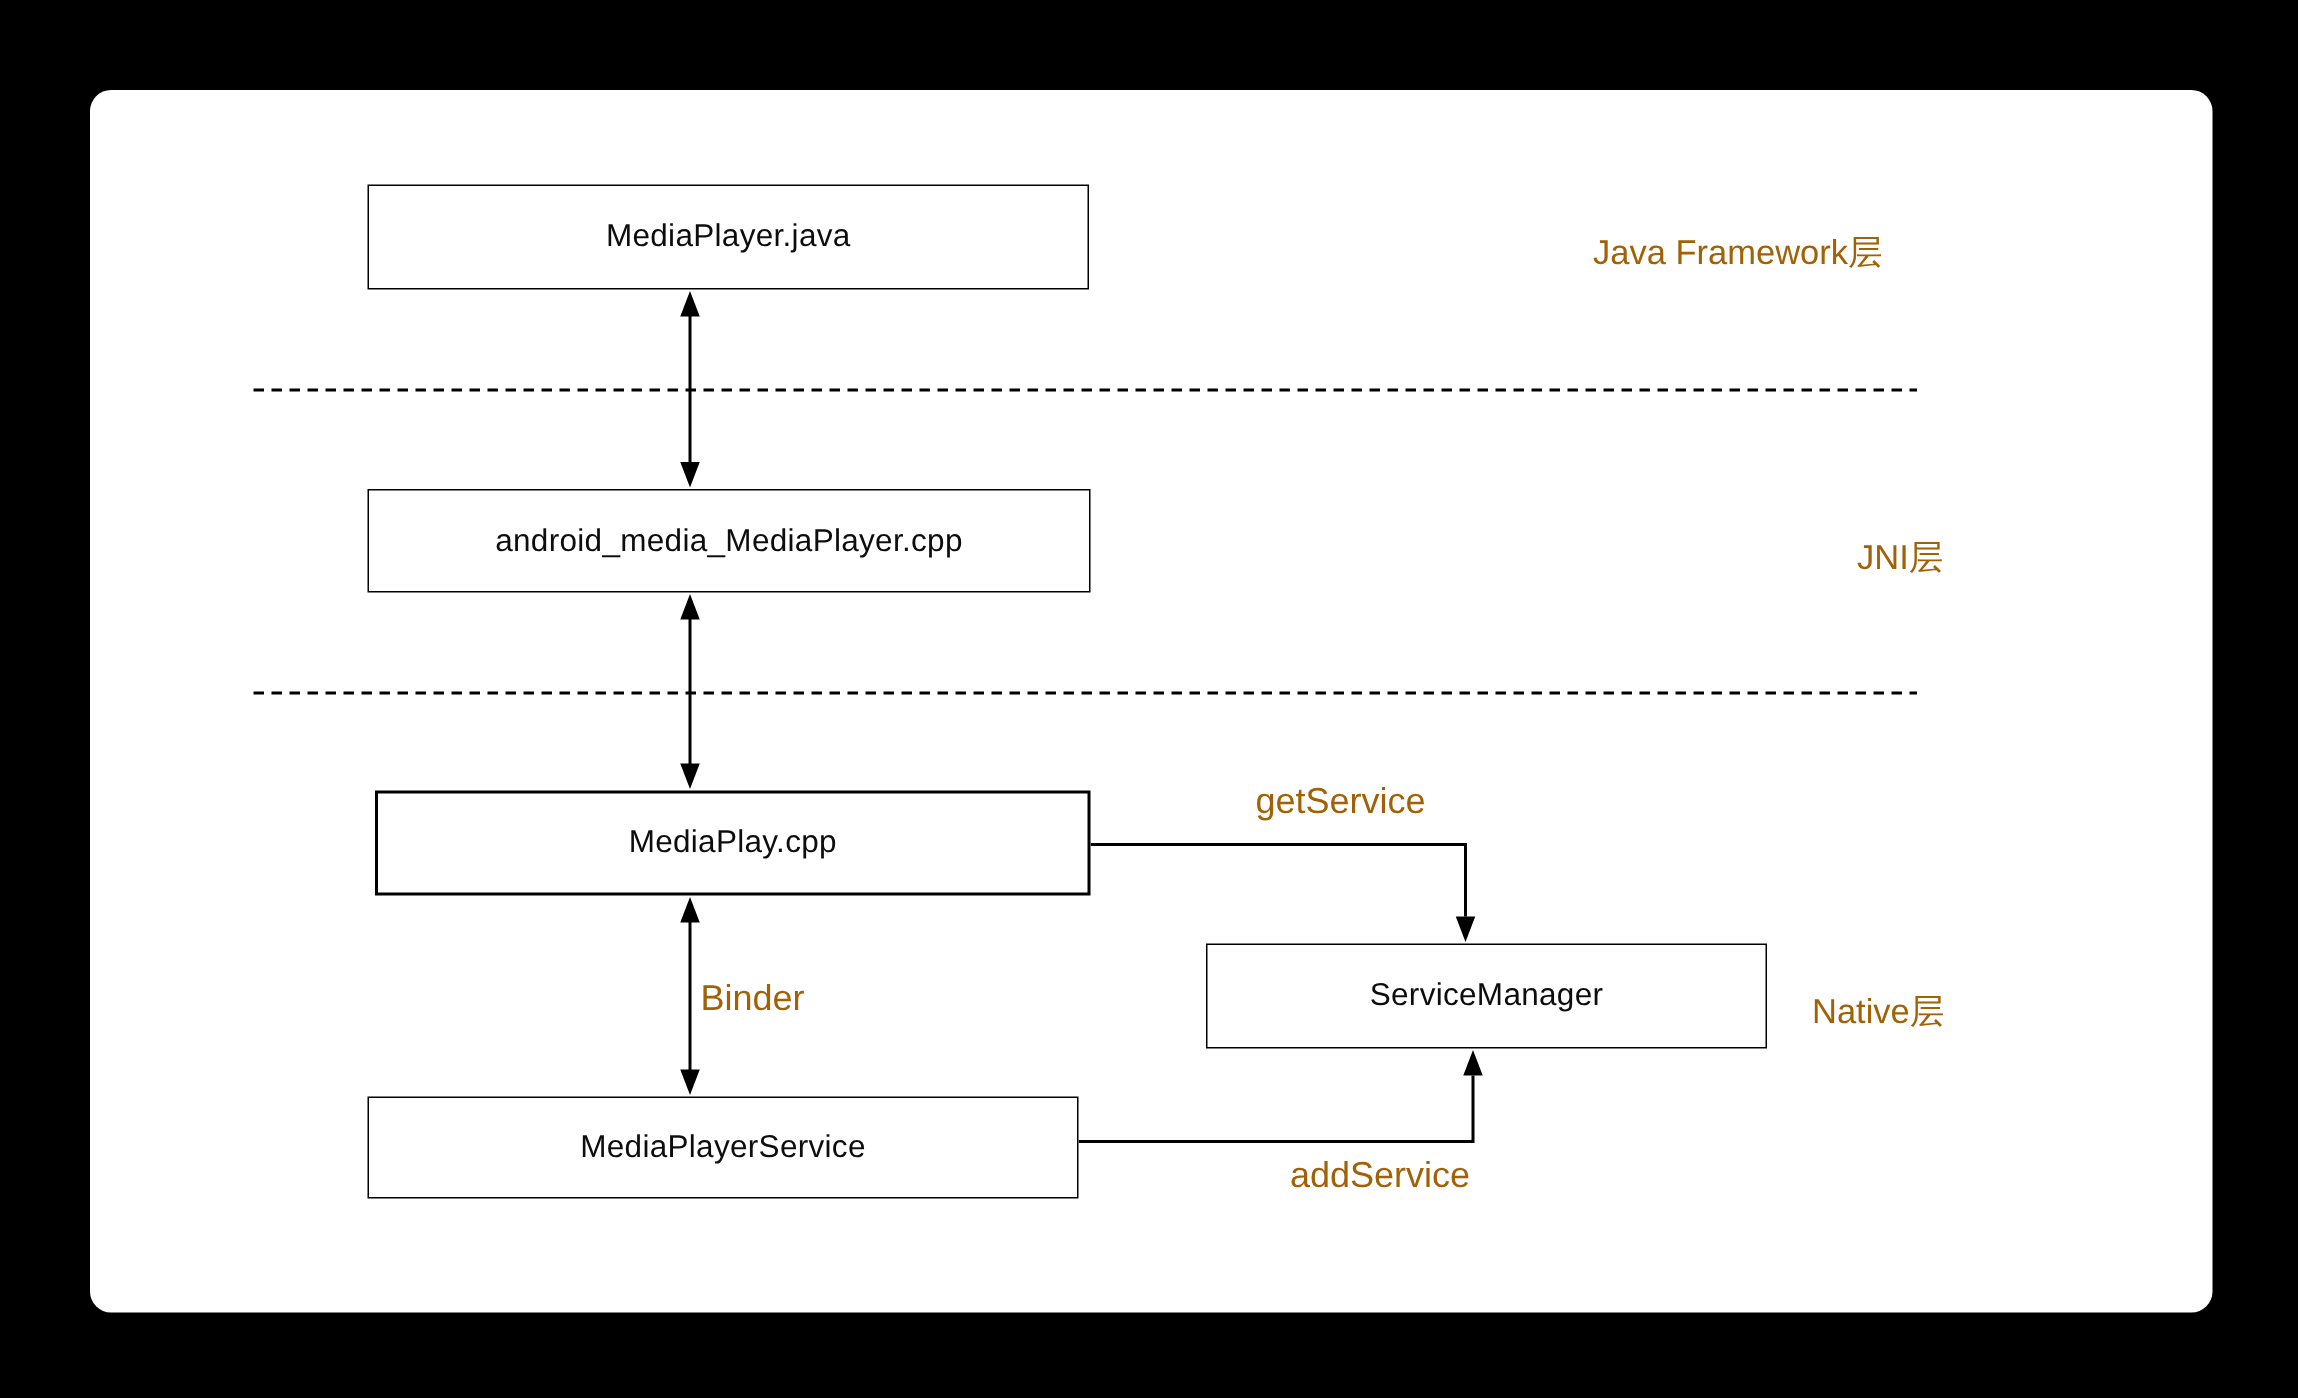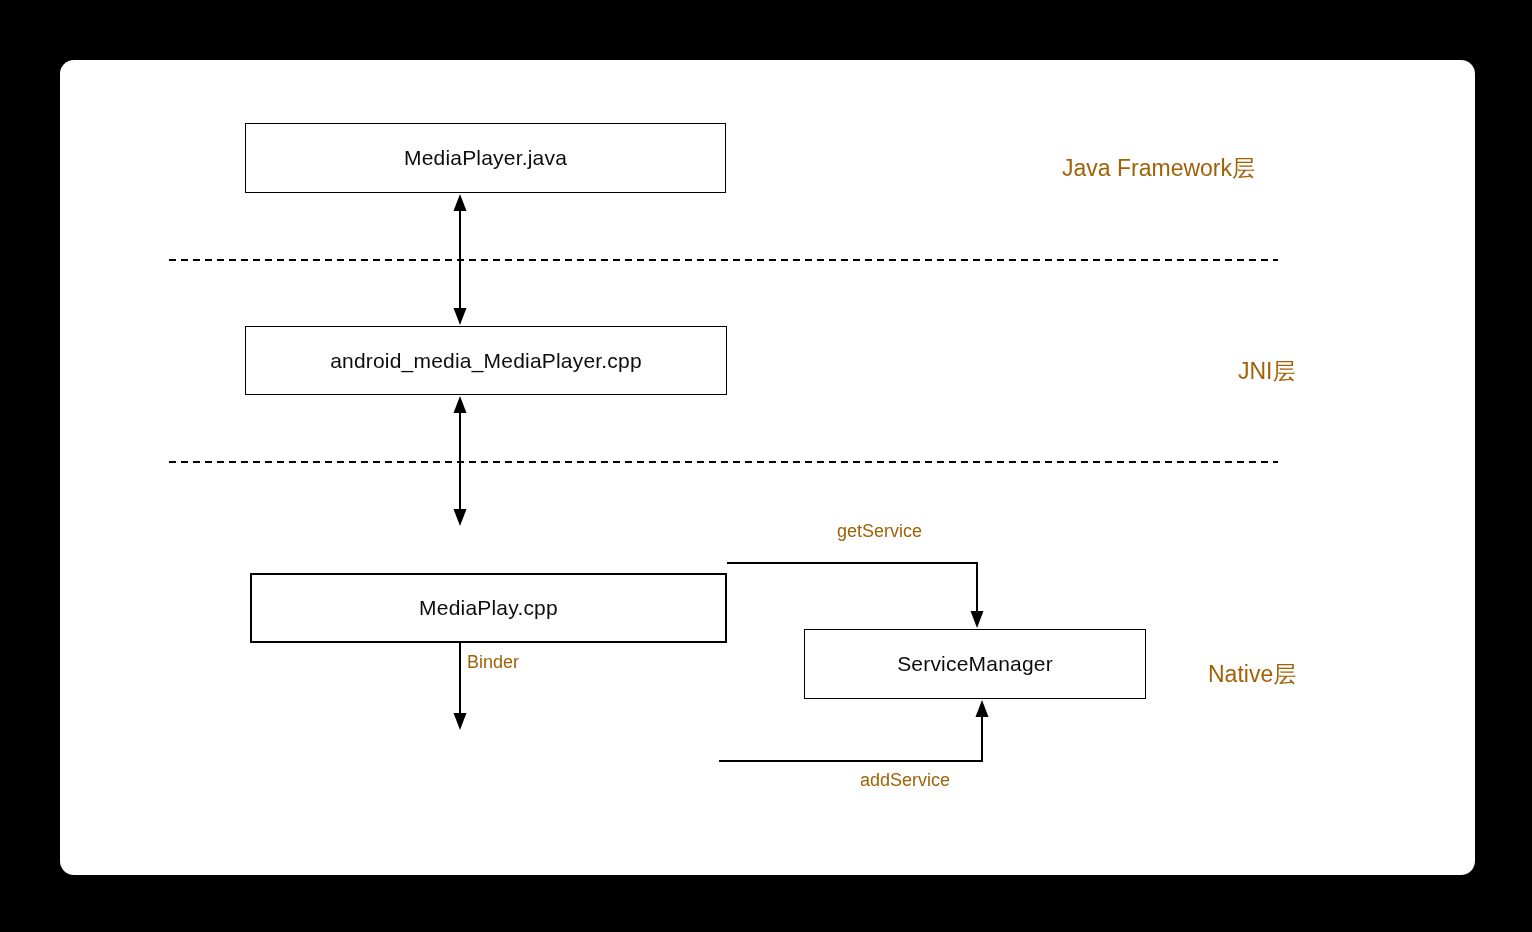--- a/index.html
+++ b/index.html
@@ -43,30 +43,30 @@
     align-items: center;
     justify-content: center;
     font-size: 21px;
     color: #0d0d0d;
     letter-spacing: 0.2px;
     white-space: nowrap;
   }
   .node.thick { border-width: 2.5px; }
   .node-mediaplayer-java      { left: 245px; top: 123px; width: 481px; height: 70px; }
   .node-android-media-cpp     { left: 245px; top: 326px; width: 482px; height: 69px; }
-  .node-mediaplay-cpp         { left: 250px; top: 527px; width: 477px; height: 70px; margin-top: 46px; }
-  .node-servicemanager        { left: 804px; top: 629px; width: 342px; height: 70px; }
+  .node-mediaplay-cpp         { left: 250px; top: 527px; width: 477px; height: 70px; }
+  .node-servicemanager        { left: 804px; top: 629px; width: 374px; height: 70px; }
   .node-mediaplayerservice    { left: 245px; top: 731px; width: 474px; height: 68px; }
   .floating-label {
     position: absolute;
     color: #a16207;
     white-space: nowrap;
   }
   .layer-label { font-size: 23px; }
-  .edge-label  { font-size: 18px; }
+  .edge-label  { font-size: 24px; }
   .label-java-framework { left: 1062px; top: 153px; }
   .label-jni            { left: 1206px; top: 356px; margin-left: 32px; }
   .label-native         { left: 1208px; top: 659px; }
   .label-getservice     { left: 837px;  top: 521px; }
   .label-binder         { left: 467px;  top: 652px; }
   .label-addservice     { left: 860px;  top: 770px; }
 </style>
 </head>
 <body>
 
@@ -121,20 +121,23 @@
   </div>
 
   <div class="node thick node-mediaplay-cpp">
     <span>MediaPlay.cpp</span>
   </div>
 
   <div class="node node-servicemanager">
     <span>ServiceManager</span>
   </div>
 
+  <div class="node node-mediaplayerservice">
+    <span>MediaPlayerService</span>
+  </div>
 
   <div class="floating-label layer-label label-java-framework">Java Framework层</div>
 
   <div class="floating-label layer-label label-jni">JNI层</div>
 
   <div class="floating-label layer-label label-native">Native层</div>
 
   <div class="floating-label edge-label label-getservice">getService</div>
 
   <div class="floating-label edge-label label-binder">Binder</div>

